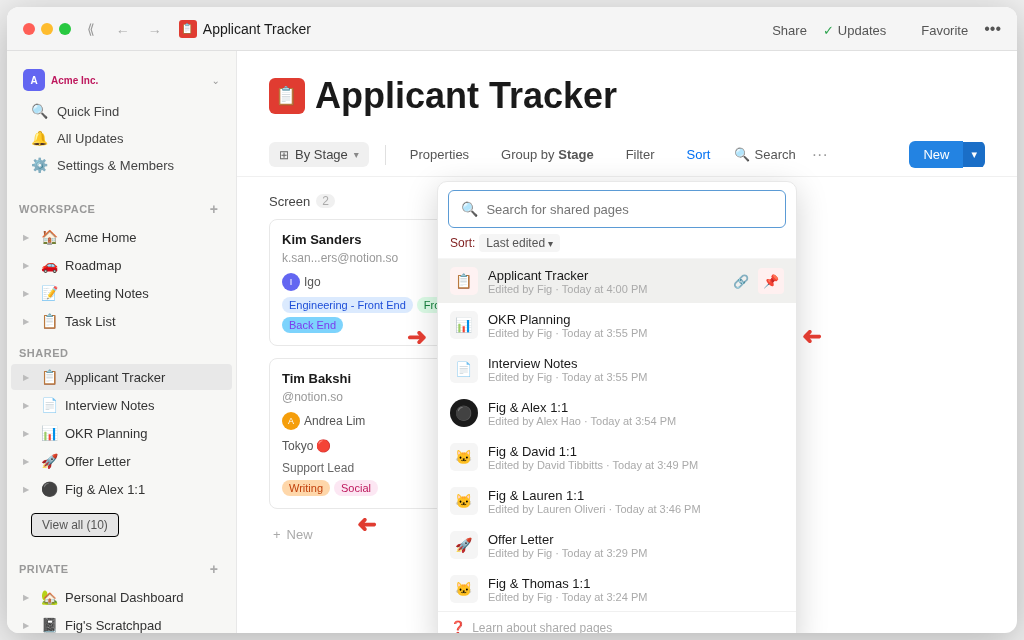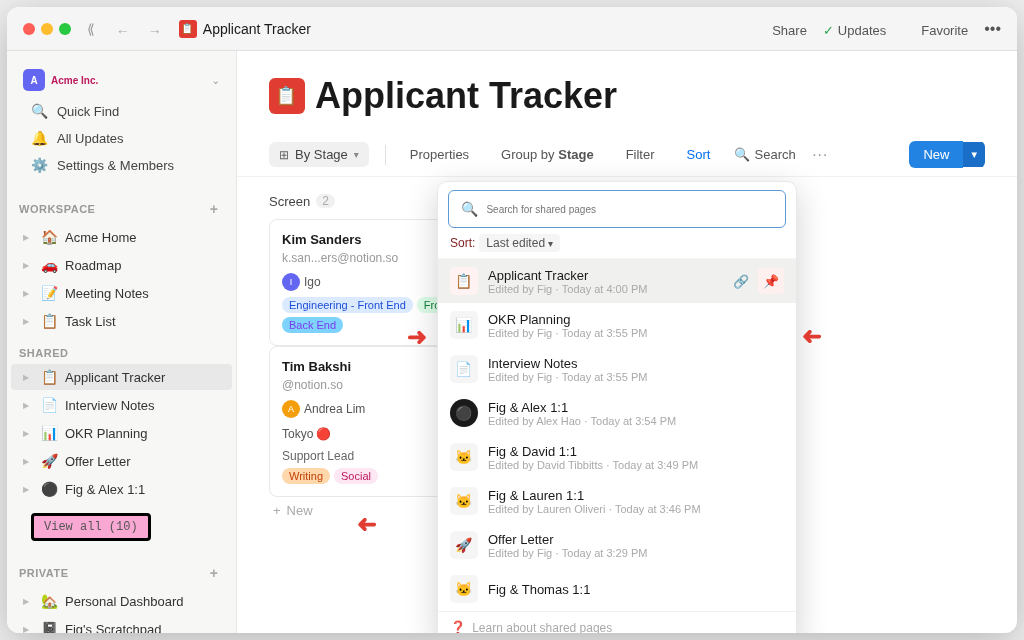--- a/index.html
+++ b/index.html
@@ -223,28 +223,27 @@
       font-size: 13px;
       color: #333;
       flex: 1;
     }
     .sidebar-item.active .sidebar-item-label {
       font-weight: 500;
     }
     .view-all-btn {
       margin: 4px 12px;
       padding: 4px 10px;
-      border: 3px solid #000000;
+      border: 1px solid #000000;
       border-radius: 4px;
       font-size: 12px;
       color: #555;
-      background: #f9a8d4;
+      background: #e5e5e5;
       cursor: pointer;
       display: inline-block;
-      font-family: Liberation Mono, monospace;
     }
 
     
     .content {
       flex: 1;
       display: flex;
       flex-direction: column;
       overflow: hidden;
       position: relative;
     }
@@ -387,21 +386,21 @@
     .kanban-col-action {
       color: #bbb;
       font-size: 14px;
       cursor: pointer;
     }
     .kanban-card {
       background: white;
       border: 1px solid #e8e8e8;
       border-radius: 8px;
       padding: 12px;
-      margin-bottom: 0;
+      margin-bottom: 12px;
       cursor: pointer;
     }
     .kanban-card-name {
       font-size: 13px;
       font-weight: 600;
       color: #1a1a1a;
       margin-bottom: 4px;
     }
     .kanban-card-email {
       font-size: 12px;
@@ -473,21 +472,21 @@
       gap: 8px;
     }
     .search-input-icon {
       color: #aaa;
       font-size: 14px;
     }
     .search-input-field {
       flex: 1;
       border: none;
       outline: none;
-      font-size: 10px;
+      font-size: 13px;
       color: #333;
       background: transparent;
     }
     .sort-bar {
       padding: 6px 12px;
       display: flex;
       align-items: center;
       gap: 4px;
       font-size: 12px;
       color: #888;
@@ -965,20 +964,21 @@
               <div class="dropdown-action-btn">📌</div>
             </div>
           </div>
 
           <div class="dropdown-item">
             <div class="dropdown-item-icon gray">
               <span style="font-size:14px;">🐱</span>
             </div>
             <div class="dropdown-item-info">
               <div class="dropdown-item-title">Fig &amp; Thomas 1:1</div>
+              <div class="dropdown-item-meta">Edited by Fig · Today at 3:24 PM</div>
             </div>
             <div class="dropdown-item-actions">
               <div class="dropdown-action-btn">🔗</div>
               <div class="dropdown-action-btn">📌</div>
             </div>
           </div>
 
         </div>
         <div class="dropdown-footer">
           <span style="color:#bbb; font-size:13px;">❓</span>

